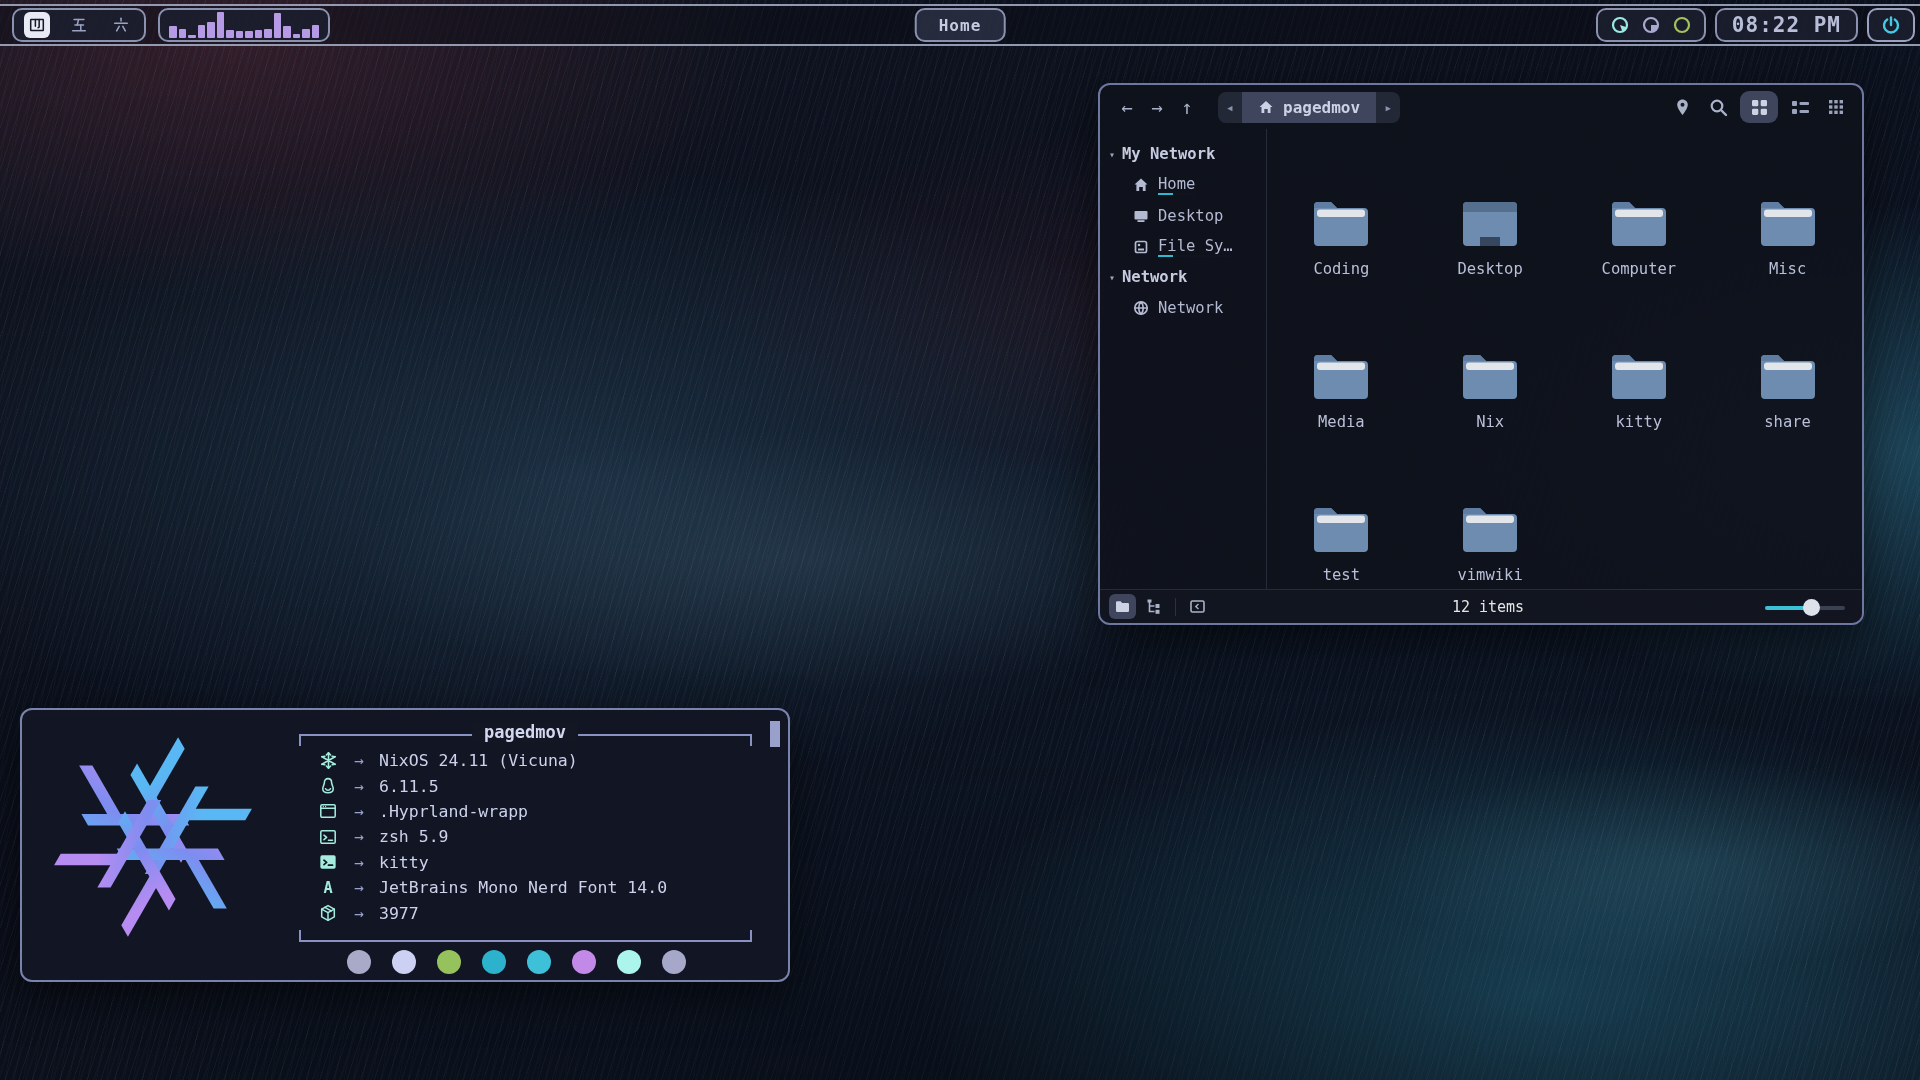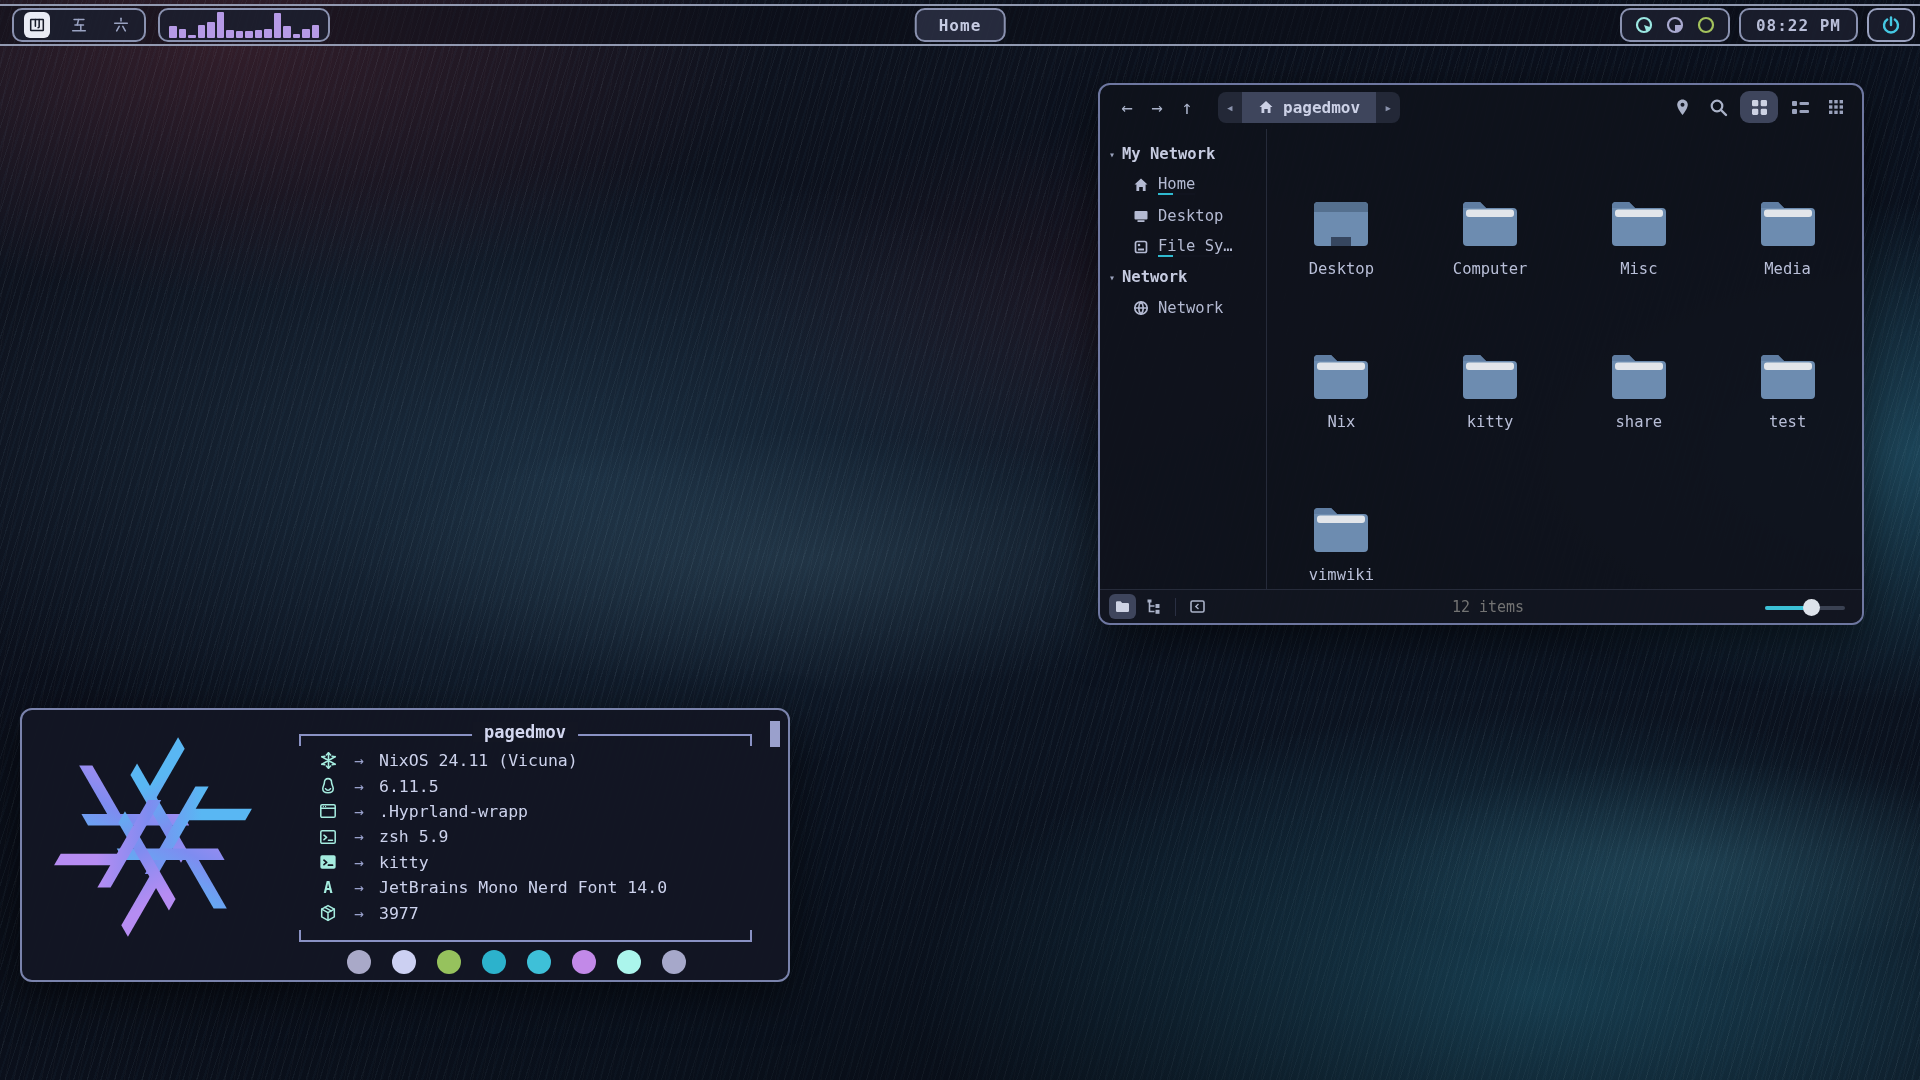--- a/index.html
+++ b/index.html
@@ -47,21 +47,21 @@
   .ws.active { background:#e9ebf4; color:#161a28; }
   .viz-pill { margin-left:12px; width:172px; padding:0 9px; }
   .viz { display:flex; align-items:flex-end; gap:2px; height:26px; width:100%; }
   .viz-bar { width:8px; background:#b69ae6; border-radius:1px; }
   .home-pill { position:absolute; left:50%; transform:translateX(-50%);
     padding:0 22px; background:rgba(42,47,66,.88); }
   .home-pill span { color:#c6cbe2; font-size:16px; font-weight:bold; letter-spacing:1px; }
   .right-group { margin-left:auto; display:flex; gap:9px; margin-right:5px; align-items:center; }
   .status-pill { padding:0 12px; gap:11px; }
   .clock-pill { padding:0 15px; }
-  .clock-pill span { color:#b9bed8; font-size:16px; font-weight:bold; letter-spacing:1px; }
+  .clock-pill span { color:#b9bed8; font-size:21px; font-weight:bold; letter-spacing:1px; }
   .power-pill { width:48px; justify-content:center; border-color:#9aa2c0; }
 
   
   .fm { position:absolute; left:1098px; top:83px; width:766px; height:542px;
     background:rgba(15,18,28,.94); border:2px solid #6e77a0; border-radius:12px;
     box-shadow:0 14px 44px rgba(0,0,0,.55); display:flex; flex-direction:column; overflow:hidden; }
   .fm-menubar { height:33px; display:flex; align-items:center; padding-left:16px; flex:none; }
   .fm-menu-item { color:#bac0d8; font-size:16px; padding:0 9px; cursor:default; }
   .fm-toolbar { height:44px; display:flex; align-items:center; padding:0 12px; flex:none; }
   .nav-btn { width:30px; height:30px; display:flex; align-items:center; justify-content:center;
@@ -91,21 +91,21 @@
   .fm-cell { display:flex; flex-direction:column; align-items:center; justify-content:flex-end;
     padding-bottom:10px; }
   .fm-cell .name { margin-top:9px; color:#b9bfd8; font-size:15.5px; }
   .fm-status { height:34px; border-top:1px solid #262b3a; display:flex; align-items:center;
     padding:0 9px; flex:none; background:rgba(20,24,35,.6); }
   .st-btn { width:27px; height:25px; display:flex; align-items:center; justify-content:center;
     border-radius:6px; color:#aab2c8; }
   .st-btn + .st-btn { margin-left:4px; }
   .st-btn.active { background:#3e455c; color:#ced3e4; }
   .st-sep { width:1px; height:18px; background:#2a2f42; margin:0 8px; }
-  .st-count { flex:1; text-align:center; color:#737373; font-size:15px; }
+  .st-count { flex:1; text-align:center; color:#e5e5e5; font-size:15px; }
   .zoom-slider { position:relative; width:80px; height:16px; margin-right:8px; }
   .zoom-track { position:absolute; top:7px; left:0; width:100%; height:4px; border-radius:2px; background:#3a4152; }
   .zoom-fill { position:absolute; top:7px; left:0; height:4px; border-radius:2px; background:#3bc0d6; }
   .zoom-thumb { position:absolute; top:0; width:17px; height:17px; border-radius:50%;
     background:#dde2ea; transform:translateX(-8px); }
 
   
   .fetch { position:absolute; left:20px; top:708px; width:770px; height:274px;
     background:rgba(19,22,35,.96); border:2px solid #7a83ac; border-radius:12px;
     box-shadow:0 14px 44px rgba(0,0,0,.55); }
@@ -331,20 +331,30 @@
           <span style="color:#b4bad2">
             <svg width="16" height="16" viewBox="0 0 16 16">
               <circle cx="8" cy="8" r="6.2" stroke="currentColor" fill="none" stroke-width="1.7" stroke-linecap="round" stroke-linejoin="round"></circle>
               <path d="M2 8 h12 M8 1.8 a9.5 9.5 0 0 1 0 12.4 M8 1.8 a9.5 9.5 0 0 0 0 12.4" stroke="currentColor" fill="none" stroke-width="1.7" stroke-linecap="round" stroke-linejoin="round"></path>
             </svg>
           </span>
           <span class="lbl">Network</span>
         </div>
       </div>
     <div class="fm-grid">
+        <div class="fm-cell">
+          <span>
+            <svg width="64" height="54" viewBox="0 0 64 54">
+  <path d="M5 9 q0-4 4-4 h13 l6 6 h27 q4 0 4 4 v30 q0 4-4 4 H9 q-4 0-4-4 z" fill="#6d8cb0"></path>
+  <path d="M5 9 q0-4 4-4 h13 l6 6 h-23 z" fill="#5f7da2"></path>
+  <rect x="8" y="12.5" width="48" height="7.5" rx="3" fill="#e2e5ea"></rect>
+            </svg>
+          </span>
+          <span class="name">Coding</span>
+        </div>
         <div class="fm-cell">
           <span>
             <svg width="64" height="54" viewBox="0 0 64 54">
   <rect x="5" y="5" width="54" height="44" rx="4" fill="#6d8cb0"></rect>
   <path d="M5 9 q0-4 4-4 h46 q4 0 4 4 v6 H5 z" fill="#55708f"></path>
   <path d="M22 49 h20 v-9 h-20 z" fill="#36465f"></path>
             </svg>
           </span>
           <span class="name">Desktop</span>
         </div>

